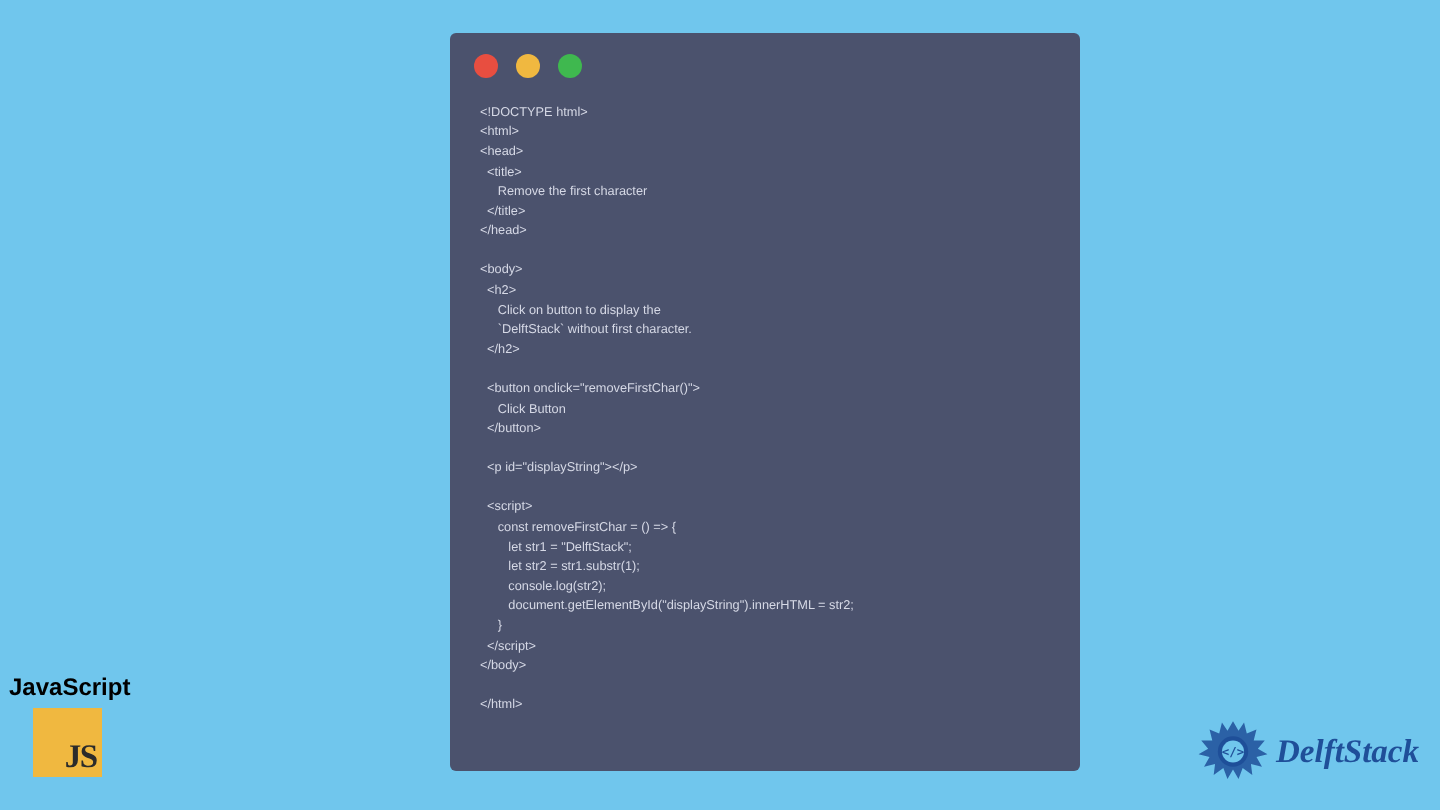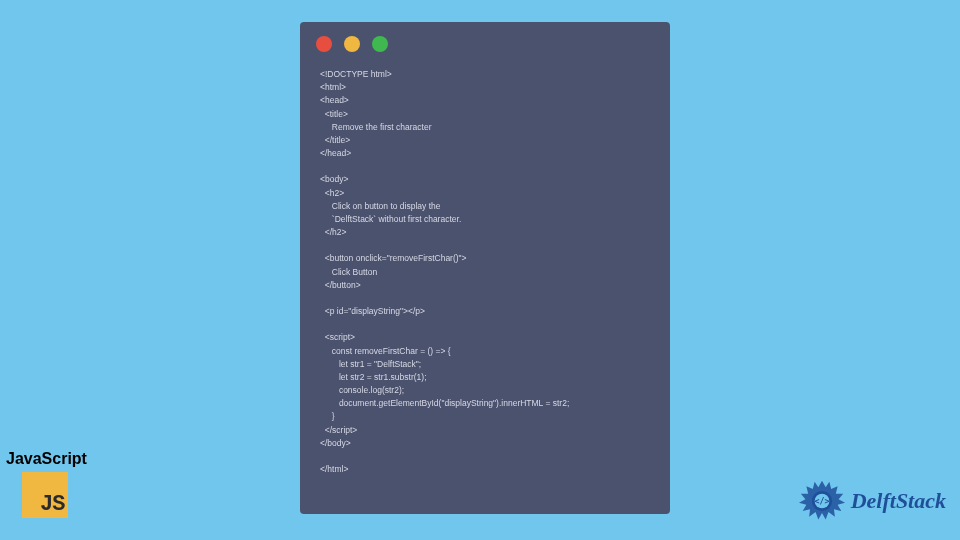--- a/index.html
+++ b/index.html
@@ -8,21 +8,21 @@
     height: 540px;
     background: #70c6ed;
     position: relative;
     font-family: Arial, Helvetica, sans-serif;
     overflow: hidden;
   }
   .code-window {
     position: absolute;
     left: 300px;
     top: 22px;
-    width: 370px;
+    width: 420px;
     height: 492px;
     background: #4b526d;
     border-radius: 4px;
     padding: 14px 14px 10px 14px;
   }
   .traffic-lights {
     display: flex;
     gap: 12px;
     margin-bottom: 16px;
     margin-left: 2px;
@@ -64,21 +64,21 @@
     background: #f0b840;
     position: relative;
   }
   .js-logo-text {
     position: absolute;
     right: 4px;
     bottom: 1px;
     font-weight: bold;
     font-size: 22px;
     color: #2b2b2b;
-    font-family: Liberation Mono, monospace;
+    font-family: Liberation Serif, serif;
     letter-spacing: -1px;
   }
   .brand {
     position: absolute;
     right: 14px;
     bottom: 16px;
     display: flex;
     align-items: center;
     gap: 6px;
   }

